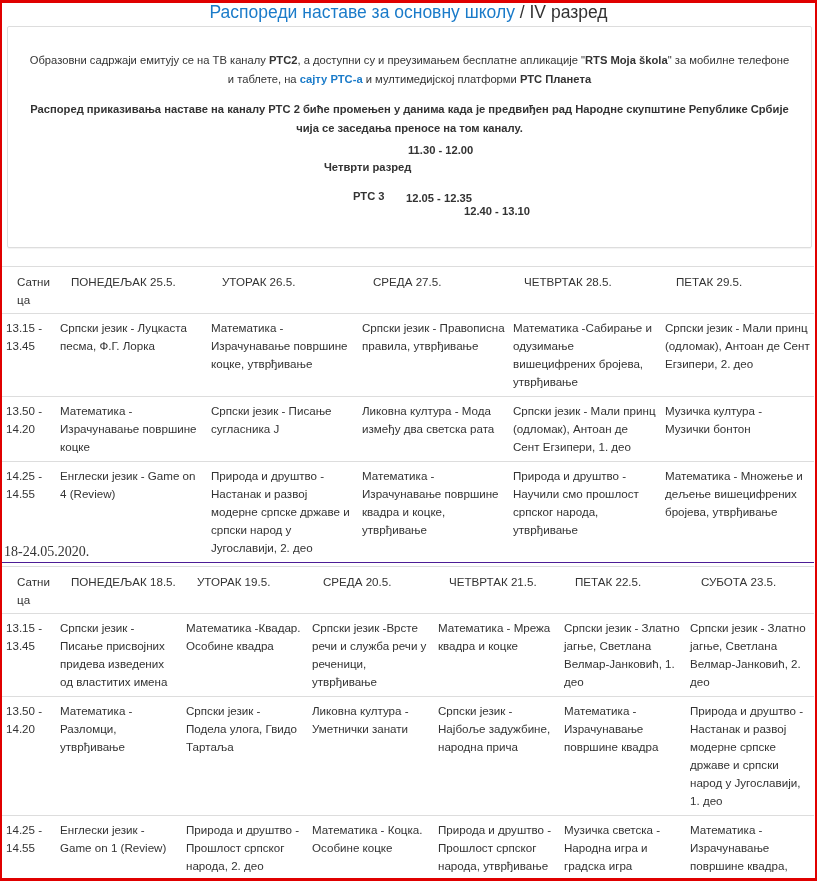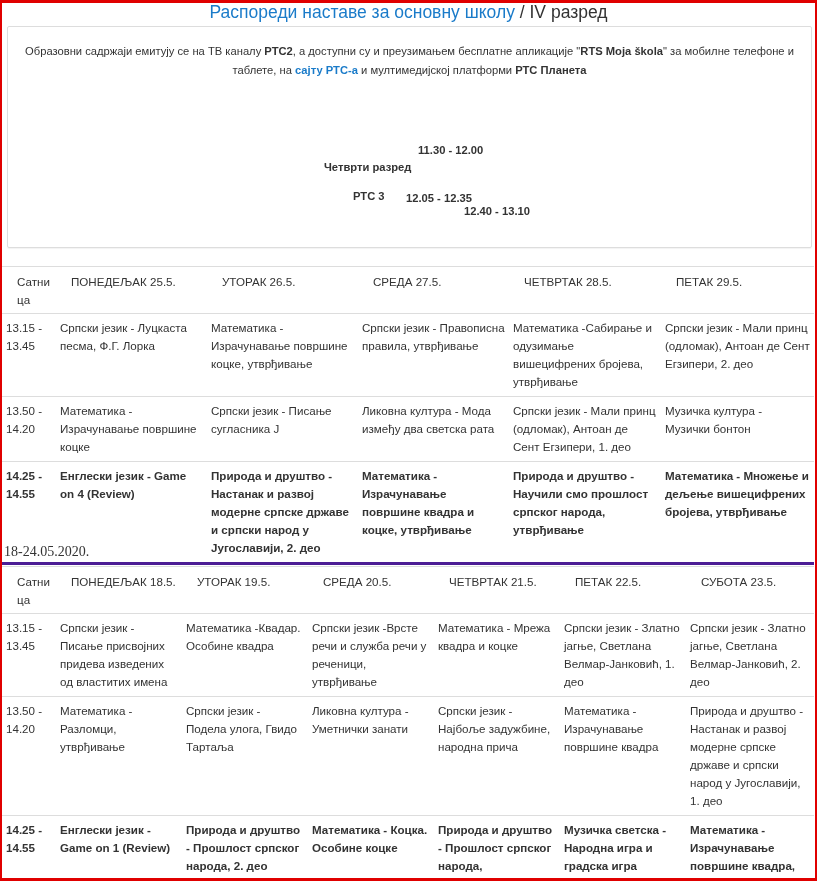--- a/index.html
+++ b/index.html
@@ -1,47 +1,48 @@
 <!DOCTYPE html>
 <html><head>
 <meta charset="utf-8">
 <style>
   html, body { margin:0; padding:0; background:#fff; }
   body { width:817px; height:881px; overflow:hidden; position:relative; font-family:"DejaVu Sans", sans-serif; color:#333; }
   .frame { position:absolute; left:0; top:0; width:817px; height:881px; box-sizing:border-box; border:2px solid #e00000; border-top:3px solid #e00000; border-bottom:3px solid #e00000; pointer-events:none; z-index:10; }
   .title { position:absolute; left:0; right:0; top:1px; text-align:center; font-size:17.5px; line-height:22px; color:#333; font-family:"Liberation Sans", sans-serif; }
   .title .link { color:#1a7bc9; cursor:pointer; }
   .box { position:absolute; left:7px; top:26px; width:805px; height:222px; box-sizing:border-box; border:1px solid #ddd; border-radius:2px; box-shadow:0 1px 1px rgba(0,0,0,0.05); }
-  .box p { margin:0; text-align:center; font-size:11.2px; line-height:19px; color:#333; font-family:"Liberation Sans", sans-serif; }
+  .box p { margin:9px; text-align:center; font-size:11.2px; line-height:19px; color:#333; font-family:"Liberation Sans", sans-serif; }
   .p1 { position:absolute; left:10px; right:10px; top:15px; }
   .p2 { position:absolute; left:10px; right:10px; top:64px; font-weight:bold; }
   .box b { font-weight:bold; }
   .box .blue { color:#1a7bc9; font-weight:bold; cursor:pointer; }
   .sched { position:absolute; font-size:11.2px; font-weight:bold; line-height:14px; font-family:"Liberation Sans", sans-serif; color:#333; }
   .hr-line { position:absolute; left:3px; right:3px; height:1px; background:#ddd; }
   table.t { position:absolute; border-collapse:collapse; font-family:"Liberation Sans", sans-serif; font-size:11.6px; color:#333; line-height:18px; table-layout:fixed; }
   table.t td { vertical-align:top; padding:5px 4px 5px 4px; border-top:1px solid #ddd; word-wrap:break-word; }
   table.t tr.head td { padding:6px 4px 4px 15px; }
-  table.t tr:last-child td { border-bottom:3px solid #4c1d95;font-weight:bold; }
+  table.t tr:last-child td { border-bottom:1px solid #4c1d95; }
   .week-label { position:absolute; left:4px; top:544px; font-size:14px; font-family:Liberation Serif, serif; color:#333; }
 </style>
 </head>
 <body>
 
 <div class="frame"></div>
 
 <div class="title">
   <span class="link">Распореди наставе за основну школу</span><span> / </span><span>IV разред</span>
 </div>
 
 <div class="box">
   <p class="p1">
     <span>Образовни садржаји емитују се на ТВ каналу </span><b>РТС2</b><span>, а доступни су и преузимањем бесплатне апликације "</span><b>RTS Moja škola</b><span>" за мобилне телефоне и таблете, на </span><span class="blue">сајту РТС-а</span><span> и мултимедијској платформи </span><b>РТС Планета</b>
   </p>
-  <div class="sched" style="left:410px; top:116px;">11.30 - 12.00</div>
+  <p class="p2">Распоред приказивања наставе на каналу РТС 2 биће промењен у данима када је предвиђен рад Народне скупштине Републике Србије чија се заседања преносе на том каналу.</p>
+  <div class="sched" style="left:400px; top:116px;">11.30 - 12.00</div>
   <div class="sched" style="left:316px; top:133px;">Четврти разред</div>
   <div class="sched" style="left:398px; top:147px;margin-top:17px;">12.05 - 12.35</div>
   <div class="sched" style="left:345px; top:162px;">РТС 3</div>
   <div class="sched" style="left:424px; top:177px;margin-left:32px;">12.40 - 13.10</div>
 </div>
 
 <div class="hr-line" style="top:266px;"></div>
 
 <table class="t" id="t1" style="left:2px; top:266px; width:812px;">
   <colgroup>

